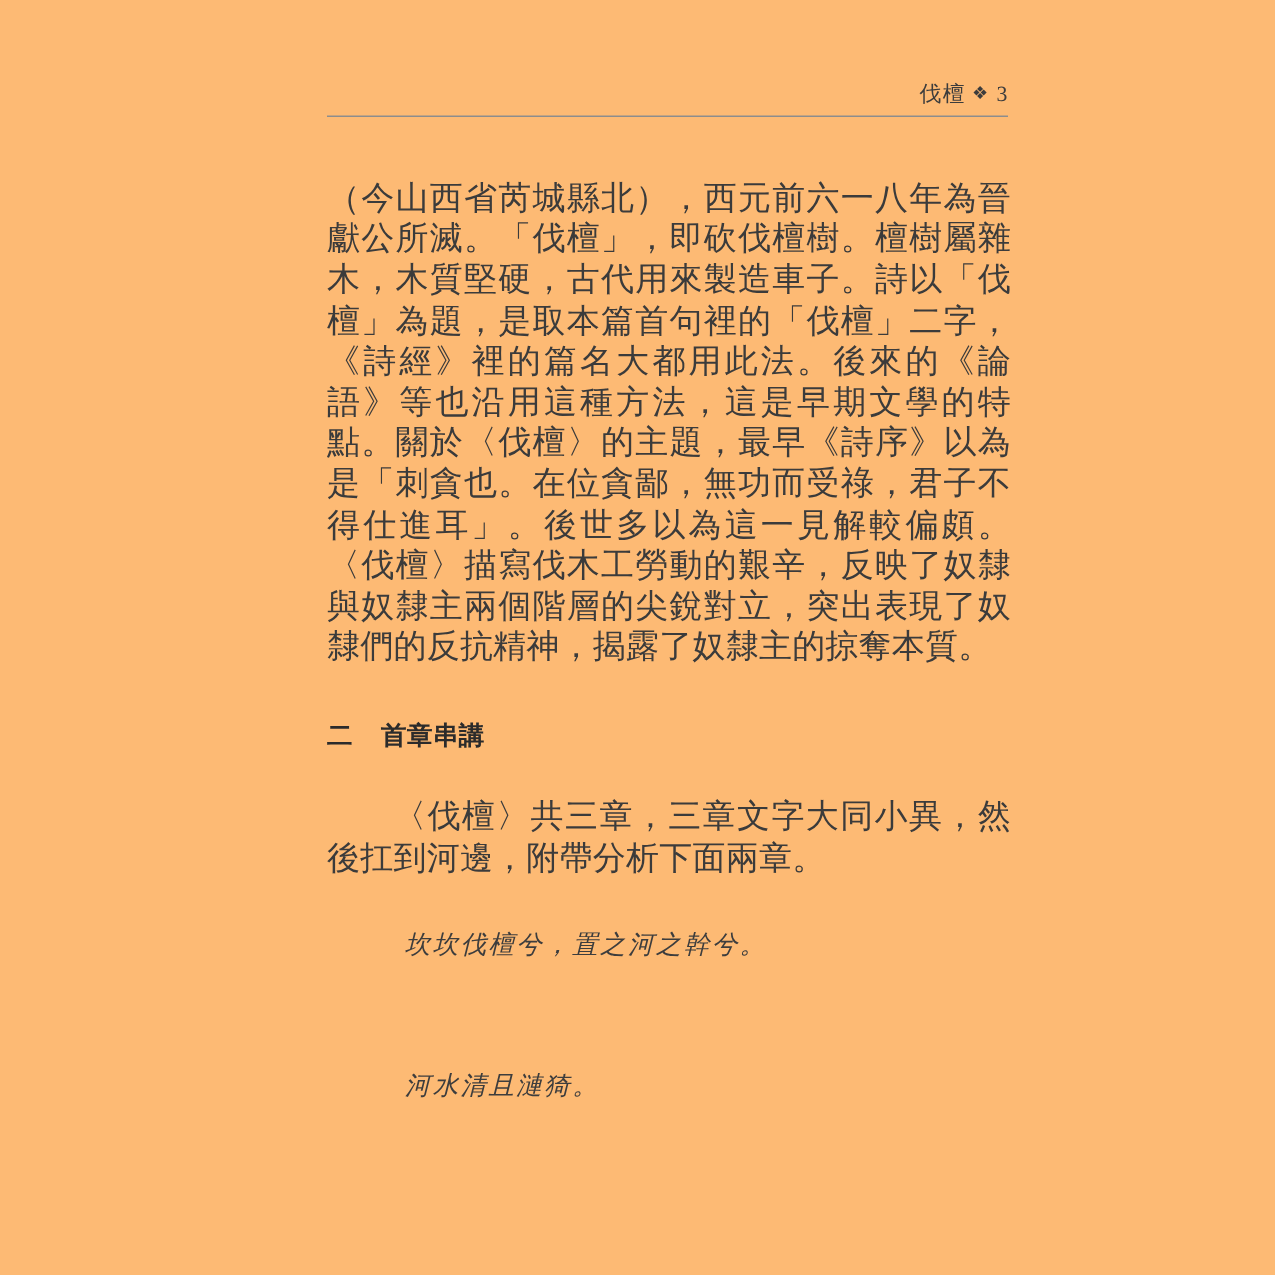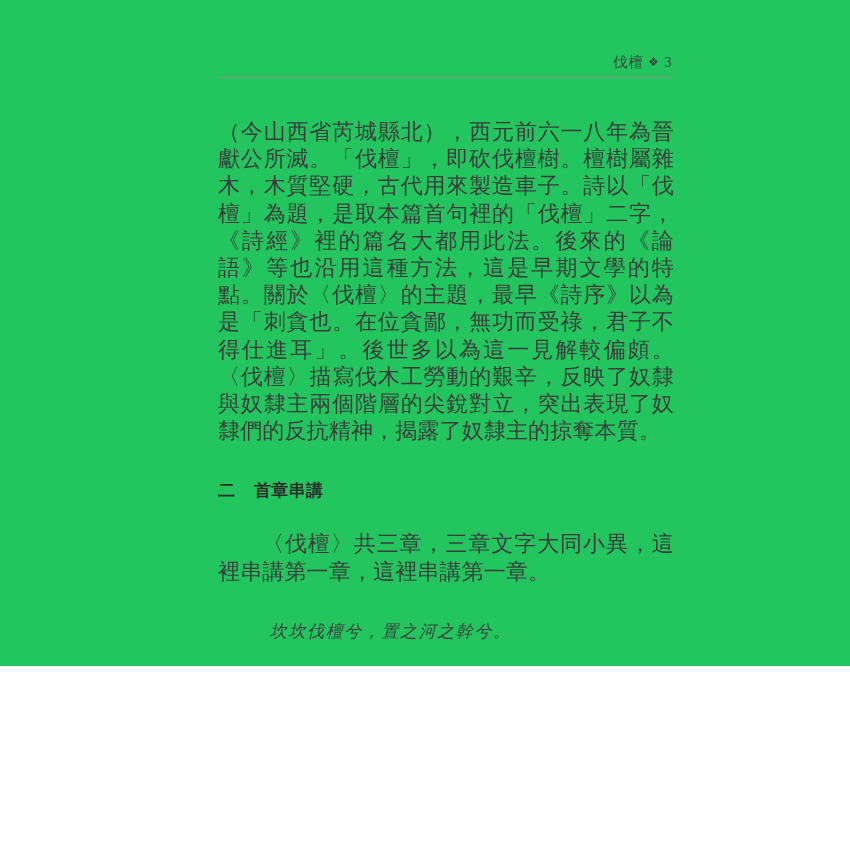--- a/index.html
+++ b/index.html
@@ -4,22 +4,22 @@
 <title>伐檀</title>
 <style>
   html, body {
     margin: 0;
     padding: 0;
     background: #ffffff;
   }
   .page {
     position: relative;
     width: 850px;
-    height: 666px;
-    background: #22c55e;
+    height: 850px;
+    background: #fdba74;
     overflow: hidden;
     font-family: "Liberation Serif", "DejaVu Serif", serif;
     color: #3b3b3b;
     -webkit-font-smoothing: antialiased;
   }
 
   
   .running-head {
     position: absolute;
     left: 218px;
@@ -87,21 +87,21 @@
   .section-num { margin-right: 1.1em; }
 
   p.verse {
     margin: 0;
     font-size: 17px;
     line-height: 26px;
     letter-spacing: 1.6px;
     padding-left: 3.05em;
     color: #3d3d3d;
     font-style: italic;
-    font-family: Liberation Sans, sans-serif;
+    font-family: Liberation Mono, monospace;
   }
   .gap-md { height: 26px; }
   .gap-lg { height: 34px; }
 </style>
 </head>
 <body>
 
 <div class="page">
 
   <div class="running-head">
@@ -116,21 +116,21 @@
     <p class="body-para first">（今山西省芮城縣北），西元前六一八年為晉獻公所滅。「伐檀」，即砍伐檀樹。檀樹屬雜木，木質堅硬，古代用來製造車子。詩以「伐檀」為題，是取本篇首句裡的「伐檀」二字，《詩經》裡的篇名大都用此法。後來的《論語》等也沿用這種方法，這是早期文學的特點。關於〈伐檀〉的主題，最早《詩序》以為是「刺貪也。在位貪鄙，無功而受祿，君子不得仕進耳」。後世多以為這一見解較偏頗。〈伐檀〉描寫伐木工勞動的艱辛，反映了奴隸與奴隸主兩個階層的尖銳對立，突出表現了奴隸們的反抗精神，揭露了奴隸主的掠奪本質。</p>
 
     <div class="gap-lg"></div>
 
     <h2 class="section-heading">
       <span class="section-num">二</span><span>首章串講</span>
     </h2>
 
     <div class="gap-md"></div>
 
-    <p class="body-para indent">〈伐檀〉共三章，三章文字大同小異，這裡串講第一章，這裡串講第一章。</p>
+    <p class="body-para indent">〈伐檀〉共三章，三章文字大同小異，然後扛到河邊，附帶分析下面兩章。</p>
 
     <div class="gap-lg"></div>
 
     <p class="verse">坎坎伐檀兮，置之河之幹兮。</p>
 
     <div class="gap-lg"></div>
 
 
     <div class="gap-lg"></div>
 

